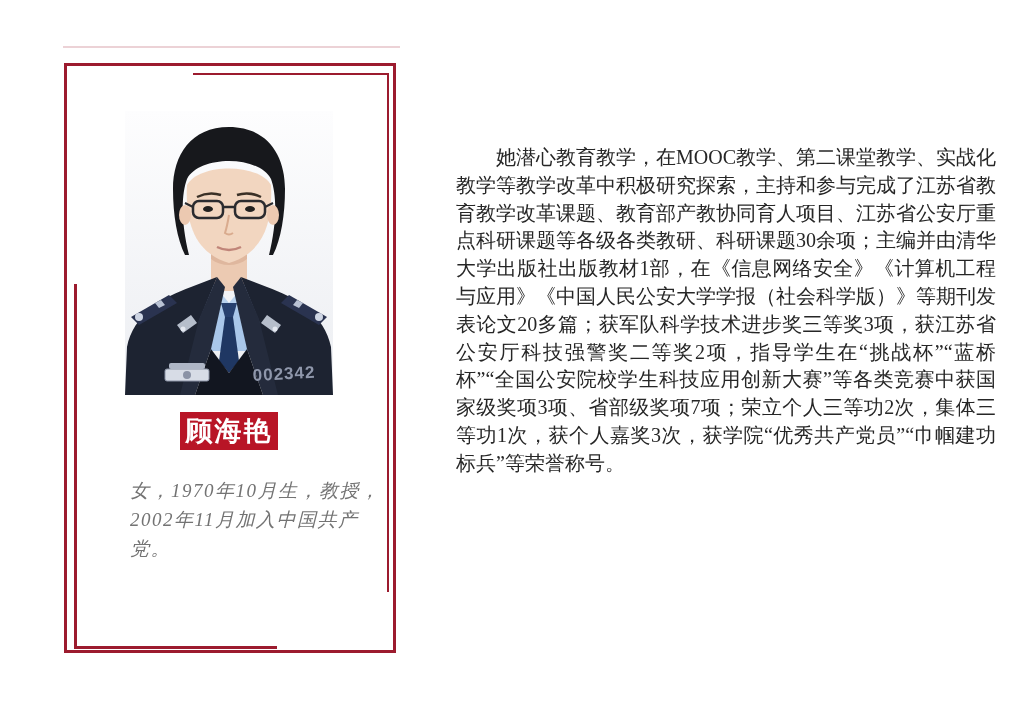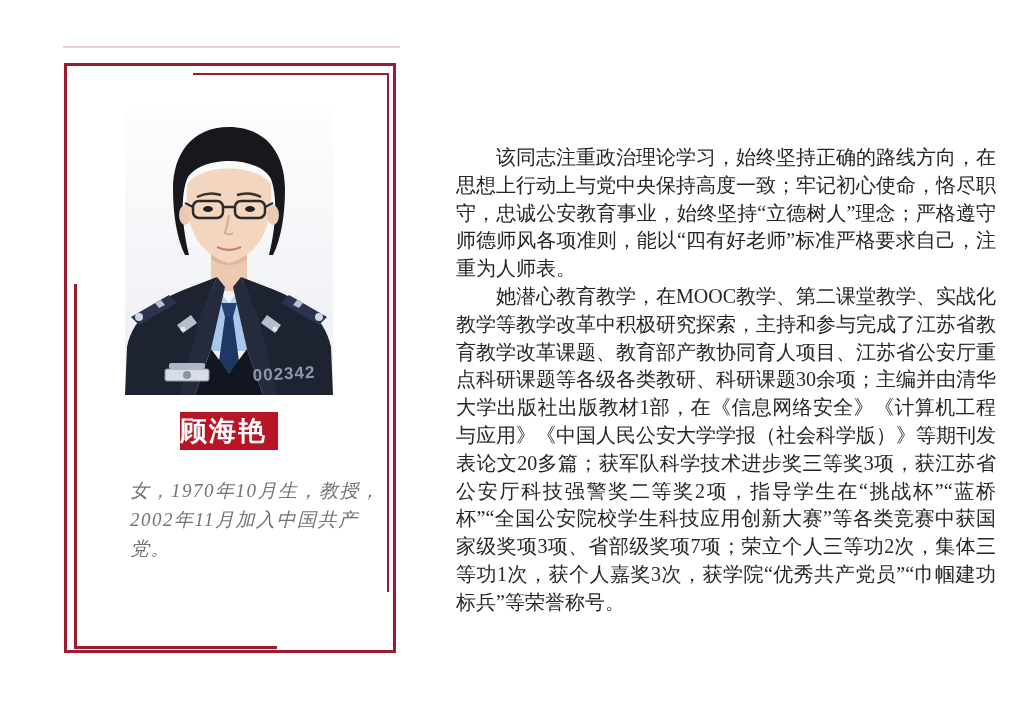--- a/index.html
+++ b/index.html
@@ -23,21 +23,21 @@
   .accent-bottom{position:absolute;left:74px;top:646px;width:203px;height:3px;background:#9c1b2e;}
 
   .photo{
     position:absolute;left:125px;top:111px;width:208px;height:284px;
     display:block;
   }
   .name-plate{
     position:absolute;left:180px;top:412px;width:98px;height:38px;
     background:#b81526;color:#ffffff;
     font-family:"Liberation Sans","DejaVu Sans",sans-serif;
-    font-weight:bold;font-size:27px;line-height:38px;
+    font-weight:bold;font-size:27px;line-height:38px;text-align:center;
     letter-spacing:2px;
   }
   .bio{
     position:absolute;left:130px;top:476px;width:268px;
     font-size:19px;line-height:29px;letter-spacing:1.5px;color:#737373;
     font-style:italic; 
   }
   
   .article{
     position:absolute;left:456px;top:144px;width:540px;
@@ -139,15 +139,14 @@
     <path d="M104 104 q-2 12 -4 18 q4 3 8 0" stroke="#d9ab8e" stroke-width="2" fill="none"></path>
     <path d="M92 136 q12 6 24 0" stroke="#c08579" stroke-width="2.5" fill="none"></path>
   </svg>
 
   <div class="name-plate">顾海艳</div>
 
   <div class="bio">女，1970年10月生，教授，2002年11月加入中国共产党。</div>
 </div>
 
 <div class="article">
-  <p>该同志注重政治理论学习，始终坚持正确的路线方向，在思想上行动上与党中央保持高度一致；牢记初心使命，恪尽职守，忠诚公安教育事业，始终坚持“立德树人”理念；严格遵守师德师风各项准则，能以“四有好老师”标准严格要求自己，注重为人师表。</p>
   <p>她潜心教育教学，在MOOC教学、第二课堂教学、实战化教学等教学改革中积极研究探索，主持和参与完成了江苏省教育教学改革课题、教育部产教协同育人项目、江苏省公安厅重点科研课题等各级各类教研、科研课题30余项；主编并由清华大学出版社出版教材1部，在《信息网络安全》《计算机工程与应用》《中国人民公安大学学报（社会科学版）》等期刊发表论文20多篇；获军队科学技术进步奖三等奖3项，获江苏省公安厅科技强警奖二等奖2项，指导学生在“挑战杯”“蓝桥杯”“全国公安院校学生科技应用创新大赛”等各类竞赛中获国家级奖项3项、省部级奖项7项；荣立个人三等功2次，集体三等功1次，获个人嘉奖3次，获学院“优秀共产党员”“巾帼建功标兵”等荣誉称号。</p>
 </div>
 
 </body></html>

